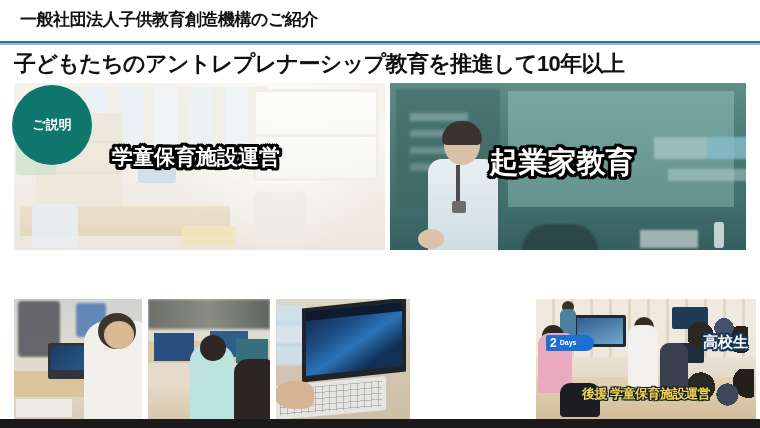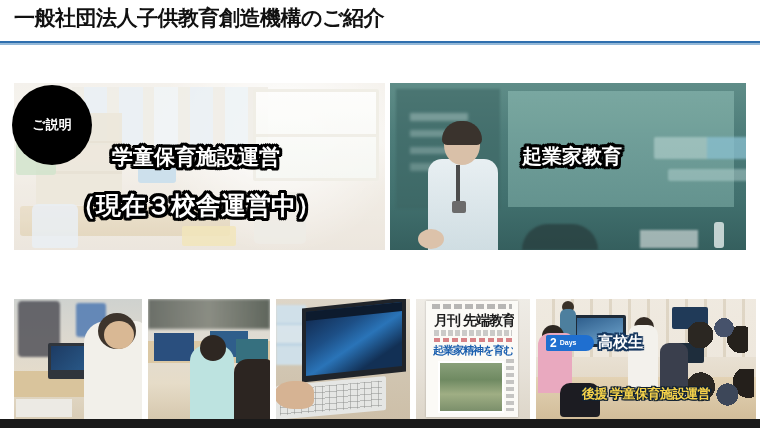--- a/index.html
+++ b/index.html
@@ -6,23 +6,23 @@
   html,body{margin:0;padding:0;}
   body{
     width:760px;height:428px;overflow:hidden;background:#ffffff;
     font-family:"Liberation Sans","DejaVu Sans",sans-serif;
     -webkit-font-smoothing:antialiased;
   }
   #slide{position:relative;width:760px;height:428px;background:#fff;}
 
   
   .slide-title{
-    position:absolute;left:14px;top:2px;width:740px;height:36px;
-    font-size:21px;font-weight:700;color:#111;letter-spacing:-0.5px;
-    line-height:36px;white-space:nowrap;font-family:Liberation Mono, monospace;
+    position:absolute;left:20px;top:2px;width:740px;height:36px;
+    font-size:17px;font-weight:700;color:#111;letter-spacing:-0.5px;
+    line-height:36px;white-space:nowrap;
   }
   .title-rule{
     position:absolute;left:0px;top:41px;width:760px;height:4px;
     background:linear-gradient(to bottom,#2f6fae 0%,#2f6fae 55%,#93b8d8 55%,#93b8d8 100%);
   }
   .subtitle{
     position:absolute;left:14px;top:48px;width:744px;height:32px;
     font-size:22px;font-weight:700;color:#111;letter-spacing:-0.6px;
     line-height:32px;white-space:nowrap;
   }
@@ -150,40 +150,40 @@
     background:#e6eeed;border-radius:3px;filter:blur(.6px);opacity:.8;
   }
   .ps-audience{
     position:absolute;left:132px;bottom:0;width:76px;height:26px;border-radius:30px 30px 0 0;
     background:rgba(40,62,62,.75);filter:blur(1px);
   }
 
   
   .badge-circle{
     position:absolute;left:12px;top:85px;width:80px;height:80px;border-radius:50%;
-    background:#000000;display:flex;align-items:center;justify-content:center;
+    background:#0f766e;display:flex;align-items:center;justify-content:center;
   }
   .badge-circle span{
     color:#fff;font-size:13px;font-weight:700;letter-spacing:0px;
   }
 
   
   .cap{
     position:absolute;text-align:center;color:#fff;font-weight:700;
     text-shadow:
       2px 0 0 #000,-2px 0 0 #000,0 2px 0 #000,0 -2px 0 #000,
       2px 2px 0 #000,-2px -2px 0 #000,2px -2px 0 #000,-2px 2px 0 #000,
       3px 0 0 #000,-3px 0 0 #000,0 3px 0 #000,0 -3px 0 #000,
       3px 2px 0 #000,-3px 2px 0 #000,3px -2px 0 #000,-3px -2px 0 #000,
       2px 3px 0 #000,-2px 3px 0 #000,2px -3px 0 #000,-2px -3px 0 #000;
     white-space:nowrap;
   }
   .cap-left-1{left:0;top:143px;width:392px;font-size:21px;}
   .cap-left-2{left:0;top:189px;width:392px;font-size:25px;}
-  .cap-right-1{left:392px;top:143px;width:360px;font-size:20px;}
+  .cap-right-1{left:382px;top:143px;width:360px;font-size:29px;}
   .cap-right-2{left:382px;top:189px;width:360px;font-size:25px;}
 
   
   .mid-headline{
     position:absolute;left:0;top:259px;width:760px;height:30px;
     text-align:center;font-size:20px;font-weight:700;color:#111;
     letter-spacing:-0.6px;line-height:30px;white-space:nowrap;
   }
 
   
@@ -278,21 +278,21 @@
   
   .p5-badge{
     position:absolute;left:10px;top:36px;width:48px;height:16px;
     background:#1f6fd0;border-radius:2px 9px 9px 2px;
     display:flex;align-items:center;gap:3px;padding-left:4px;box-sizing:border-box;
   }
   .p5-badge .num{color:#fff;font-size:12px;font-weight:700;line-height:12px;}
   .p5-badge .days{color:#fff;font-size:7px;font-weight:700;line-height:8px;}
   .p5-line1{
     position:absolute;left:62px;top:34px;width:150px;
-    color:#fff;font-size:15px;font-weight:700;text-align:left;white-space:nowrap;
+    color:#fff;font-size:15px;font-weight:700;text-align:right;white-space:nowrap;
     text-shadow:1.6px 0 0 #15365e,-1.6px 0 0 #15365e,0 1.6px 0 #15365e,0 -1.6px 0 #15365e,
                 1.6px 1.6px 0 #15365e,-1.6px -1.6px 0 #15365e,1.6px -1.6px 0 #15365e,-1.6px 1.6px 0 #15365e;
   }
   .p5-line2{
     position:absolute;left:0;top:52px;width:220px;
     color:#fff;font-size:16px;font-weight:700;text-align:center;white-space:nowrap;letter-spacing:-0.5px;
     text-shadow:1.8px 0 0 #15365e,-1.8px 0 0 #15365e,0 1.8px 0 #15365e,0 -1.8px 0 #15365e,
                 1.8px 1.8px 0 #15365e,-1.8px -1.8px 0 #15365e,1.8px -1.8px 0 #15365e,-1.8px 1.8px 0 #15365e;
   }
   .p5-line3{
@@ -307,20 +307,21 @@
     position:absolute;left:0;bottom:0;width:760px;height:9px;background:#1a1a1a;
   }
 </style>
 </head>
 <body>
 
 <div id="slide">
 
   <div class="slide-title">一般社団法人子供教育創造機構のご紹介</div>
   <div class="title-rule"></div>
+  <div class="subtitle">子どもたちのアントレプレナーシップ教育を推進して10年以上</div>
 
   <div class="photo-row-top">
 
     <div class="photo photo-daycare">
       <div class="pd-shelf"></div>
       <div class="pd-window"></div>
       <div class="pd-cubby"></div>
       <div class="pd-green"></div>
       <div class="pd-blue"></div>
       <div class="pd-table"></div>
@@ -350,21 +351,20 @@
       <div class="ps-laptop"></div>
       <div class="ps-bottle"></div>
     </div>
   </div>
 
   <div class="badge-circle">
     <span>ご説明</span>
   </div>
 
   <div class="cap cap-left-1">学童保育施設運営</div>
-  <div class="cap cap-left-2">（現在３校舎運営中）</div>
   <div class="cap cap-right-1">起業家教育</div>
 
 
   <div class="photo-row-bottom">
 
     <div class="photo p1">
       <div class="bg1"></div>
       <div class="bg2"></div>
       <div class="desk"></div>
       <div class="lap">
@@ -391,31 +391,20 @@
       <div class="cards"></div>
       <div class="lid">
         <div class="scr">
           <div class="scrbar"></div>
         </div>
       </div>
       <div class="kb"></div>
       <div class="hand"></div>
     </div>
 
-    <div class="photo p4">
-      <div class="mag">
-        <div class="magtop"></div>
-        <div class="magtitle">月刊 先端教育</div>
-        <div class="magsub"></div>
-        <div class="magband"></div>
-        <div class="magblue">起業家精神を育む</div>
-        <div class="magimg"></div>
-        <div class="magside"></div>
-      </div>
-    </div>
 
     <div class="photo p5">
       <div class="wall"></div>
       <div class="tvwall">
           <div class="tvscr"></div>
         </div>
       <div class="tv2"></div>
       <div class="tv3"></div>
       <div class="floor"></div>
       <div class="standh"></div>

